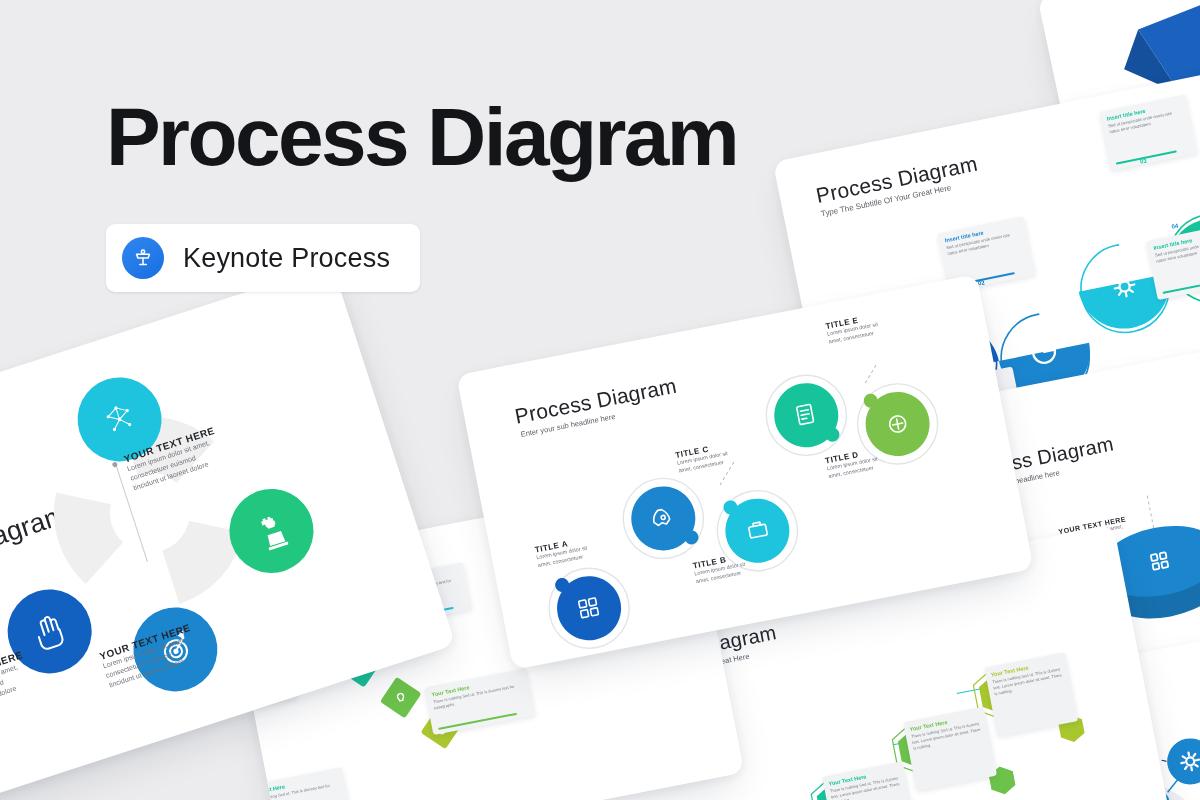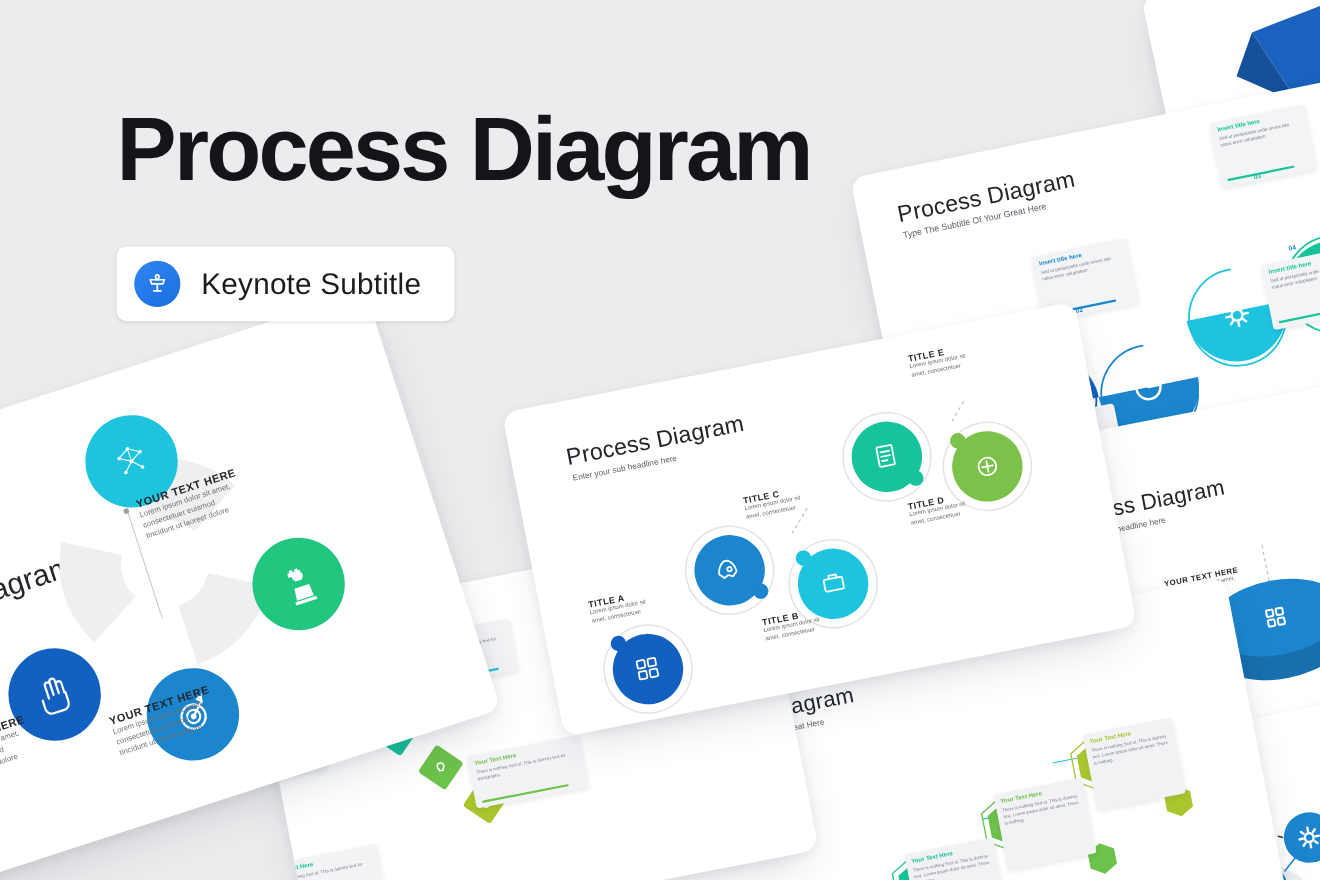--- a/index.html
+++ b/index.html
@@ -524,17 +524,17 @@
     <h1 class="hero-title">Process Diagram</h1>
     <div class="pill">
       <span class="pill-icon">
         <svg width="22" height="22" viewBox="0 0 24 24" fill="none" stroke="#ffffff" stroke-width="1.7" stroke-linecap="round" stroke-linejoin="round">
           <path d="M5 8h14l-1.4 4H6.4z"></path>
           <path d="M12 3.2a1.8 1.8 0 0 1 1.8 1.8c0 .8-.5 1.3-.9 1.9V8h-1.8V6.9c-.4-.6-.9-1.1-.9-1.9A1.8 1.8 0 0 1 12 3.2z"></path>
           <path d="M12 12v7"></path>
           <path d="M8.5 19h7"></path>
         </svg>
       </span>
-      <span class="pill-label">Keynote Subtitle</span>
+      <span class="pill-label">Keynote Process</span>
     </div>
   </div>
 
 </div>
 
 </body></html>

